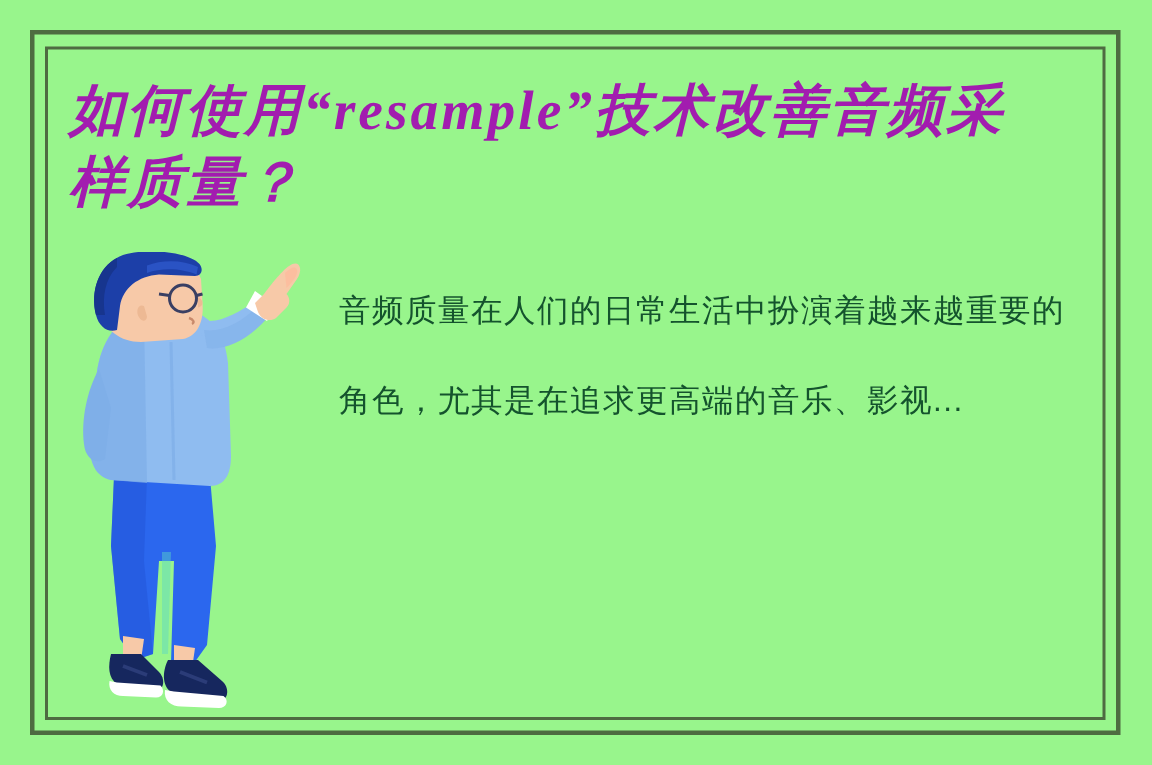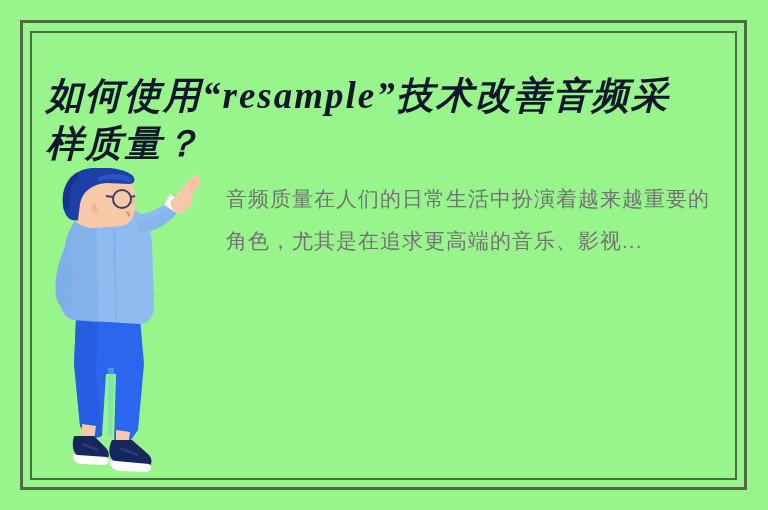--- a/index.html
+++ b/index.html
@@ -38,43 +38,43 @@
     right: 31px;
     bottom: 30px;
     border: 2px solid #4E6B41;
     box-sizing: border-box;
   }
 
   
   .title {
     position: absolute;
     left: 46px;
-    top: 72px;
+    top: 51px;
     width: 650px;
     font-family: "Liberation Serif", serif;
     font-style: italic;
     font-weight: 700;
     font-size: 37px;
     line-height: 48px;
     letter-spacing: 2px;
-    color: #0f172a;
+    color: #a21caf;
     white-space: pre-wrap;
   }
 
   
   .body-text {
     position: absolute;
     left: 226px;
     top: 178px;
     width: 500px;
     font-family: Liberation Sans, sans-serif;
     font-size: 21px;
-    line-height: 42px;
+    line-height: 60px;
     letter-spacing: 1px;
-    color: #737373;
+    color: #14532d;
   }
 
   
   .illustration {
     position: absolute;
     left: 52px;
     top: 168px;
     width: 150px;
     height: 310px;
   }

